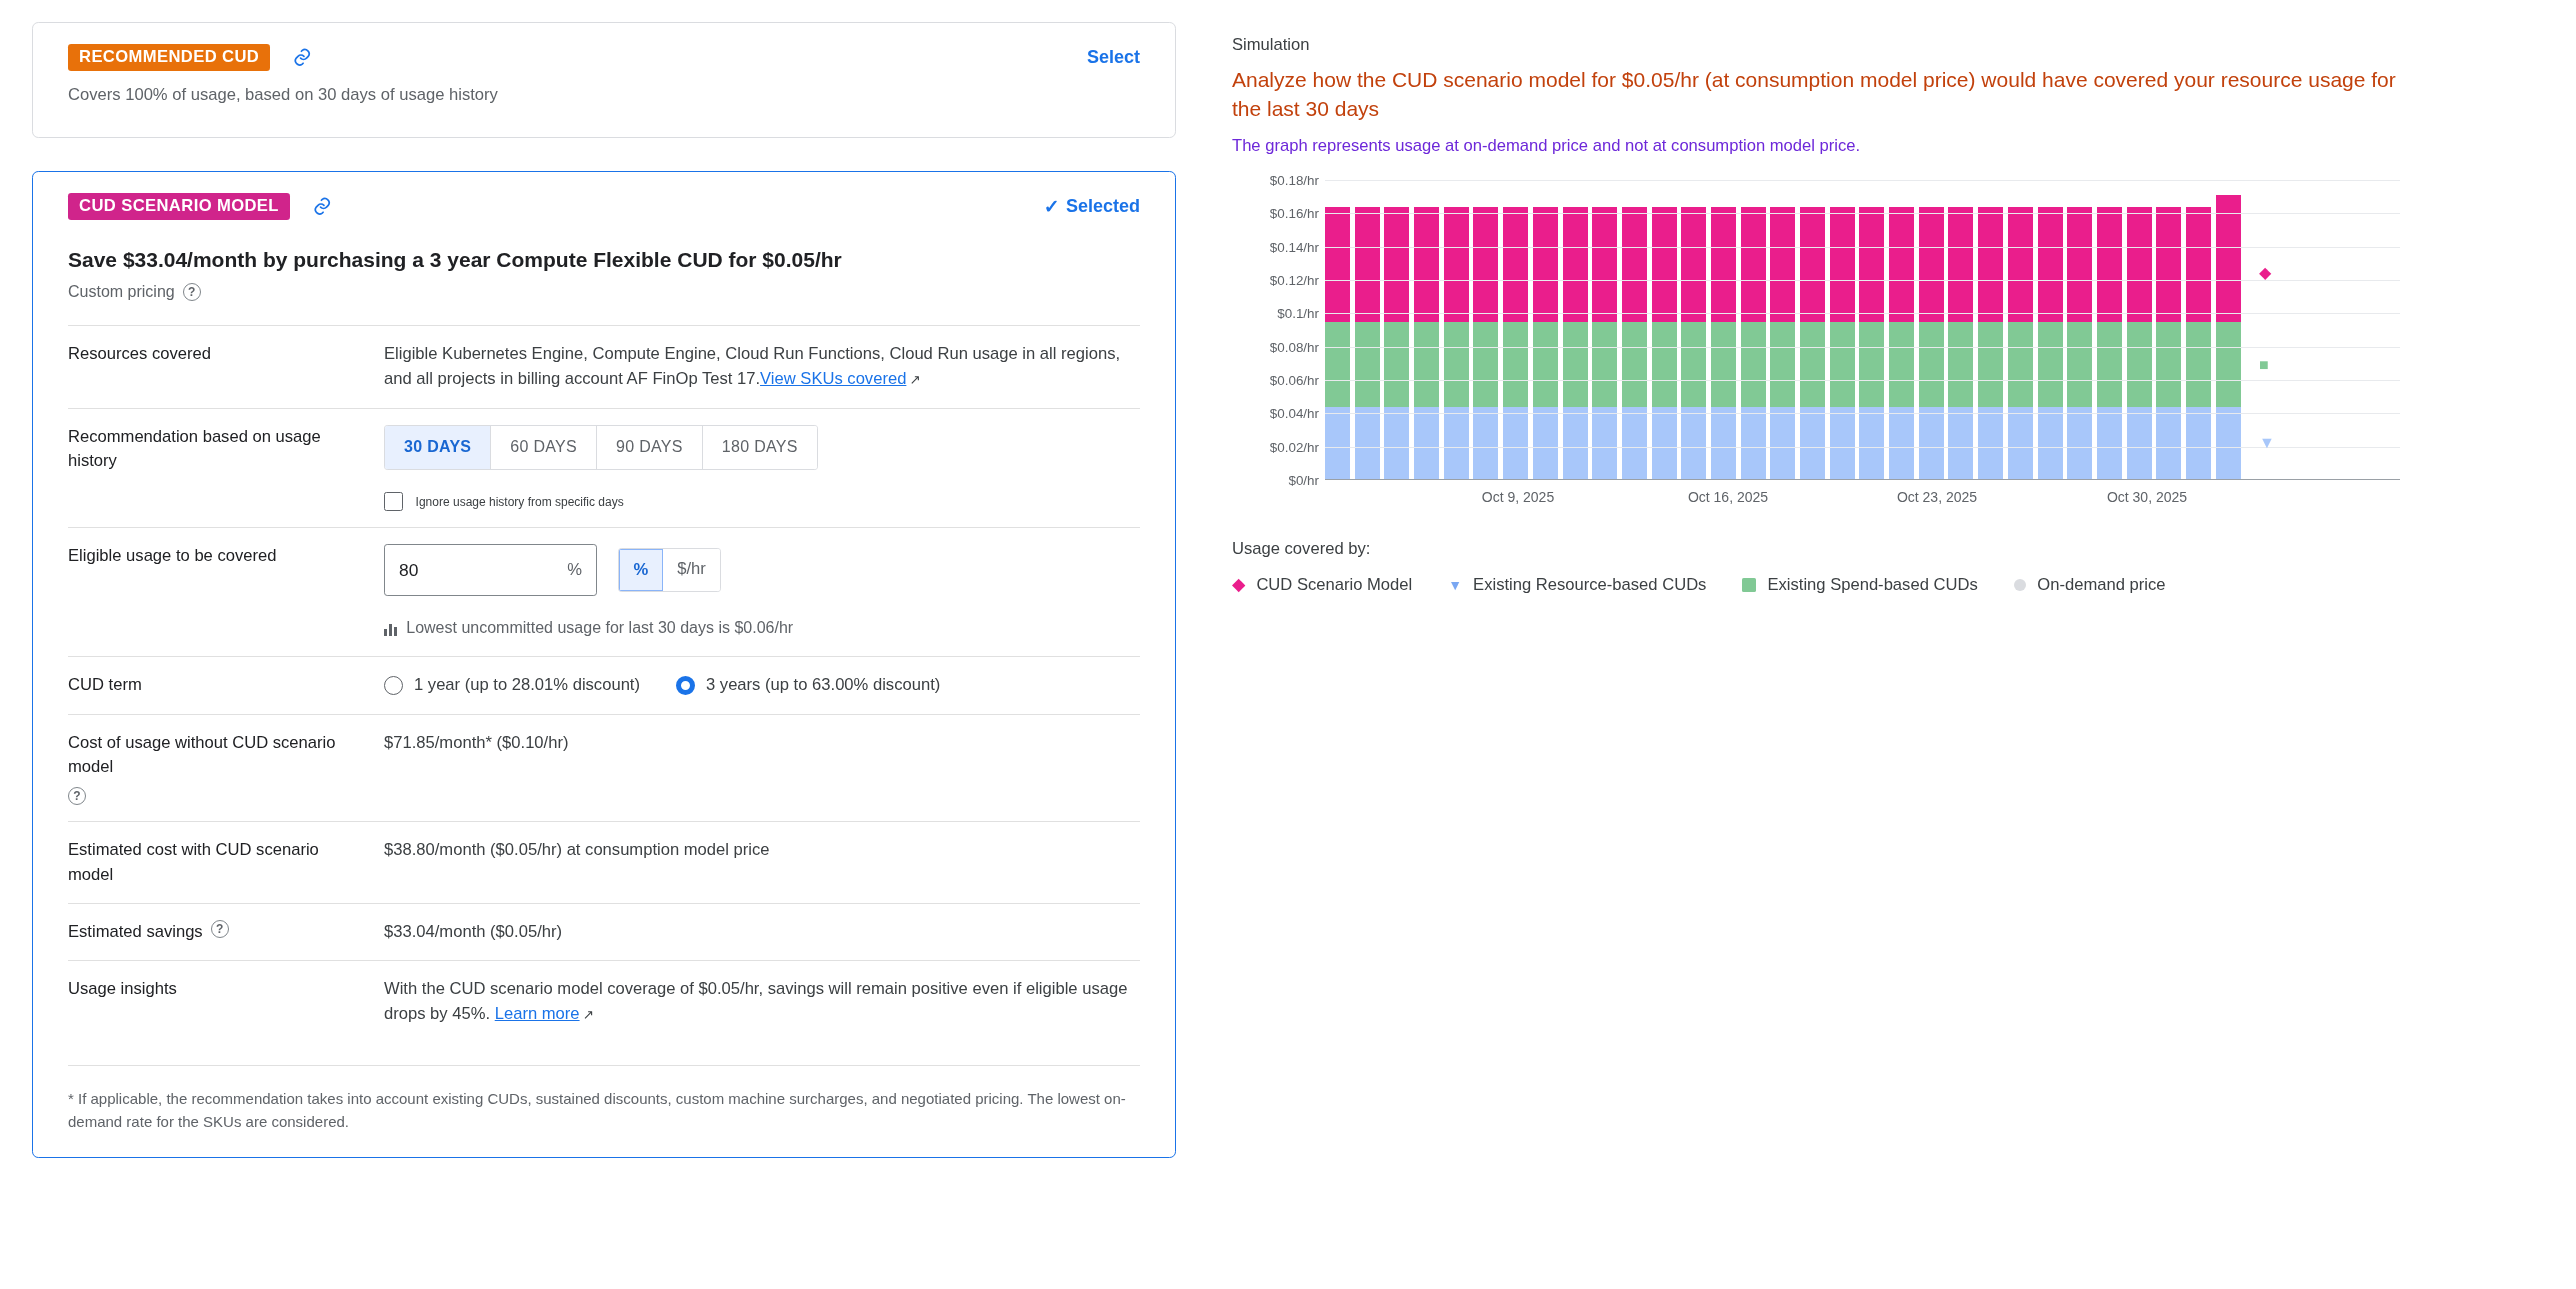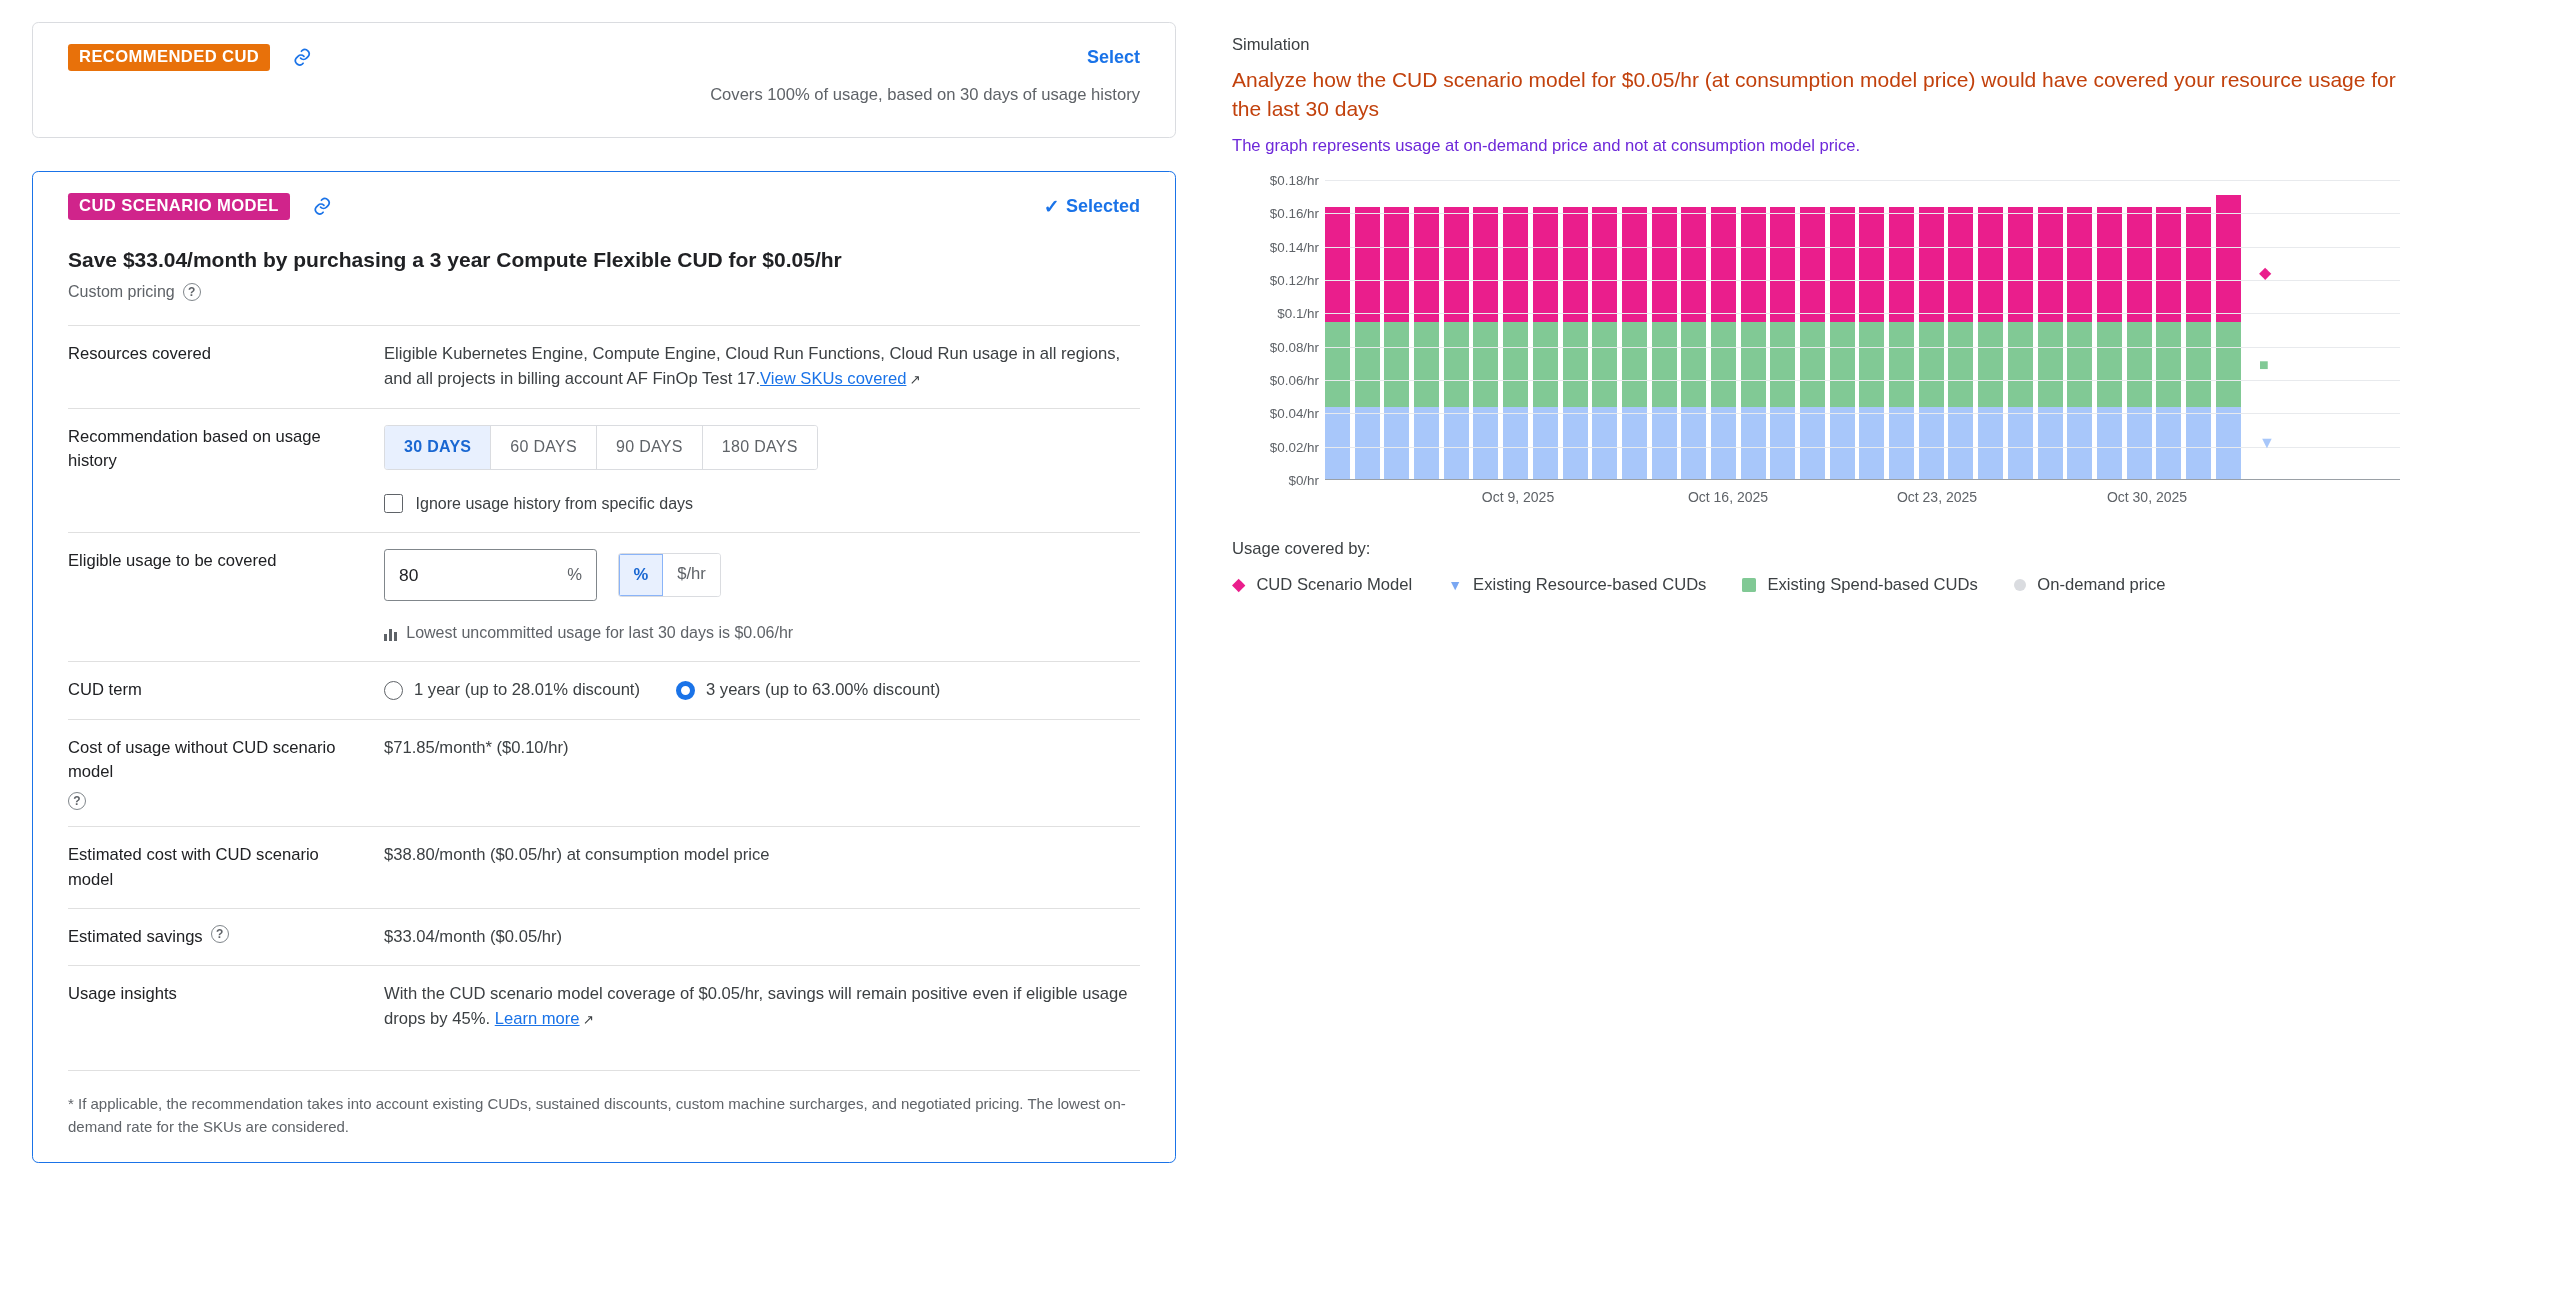--- a/index.html
+++ b/index.html
@@ -31,21 +31,20 @@
 
   .card {
     border: 0.8px solid #dadce0;
     border-radius: 6.3px;
     background: #fff;
     padding: 0 0 0 0;
   }
   .card.recommended {
     padding: 20.5px 35px 32px 35px;
     margin-bottom: 33px;
-    text-align: right;
   }
   .card.selected {
     border: 1.6px solid #1a73e8;
     padding: 20.5px 35px 24px 35px;
   }
 
   .card-top {
     display: flex;
     align-items: center;
     justify-content: space-between;
@@ -188,24 +187,24 @@
   }
   .toggle-btn:last-child { border-right: none; }
   .toggle-btn.active {
     background: #e8f0fe;
     color: #1967d2;
     font-weight: 600;
   }
 
   .checkrow {
     display: flex;
-    align-items: center;
+    align-items: flex-end;
     gap: 12.6px;
     margin-top: 22px;
-    font-size: 16px;
+    font-size: 12px;
     color: #3c4043;
   }
   .cb {
     width: 19px; height: 19px;
     border: 1.6px solid #5f6368;
     border-radius: 2.4px;
     background: #fff;
     cursor: pointer;
     flex: 0 0 19px;
   }

